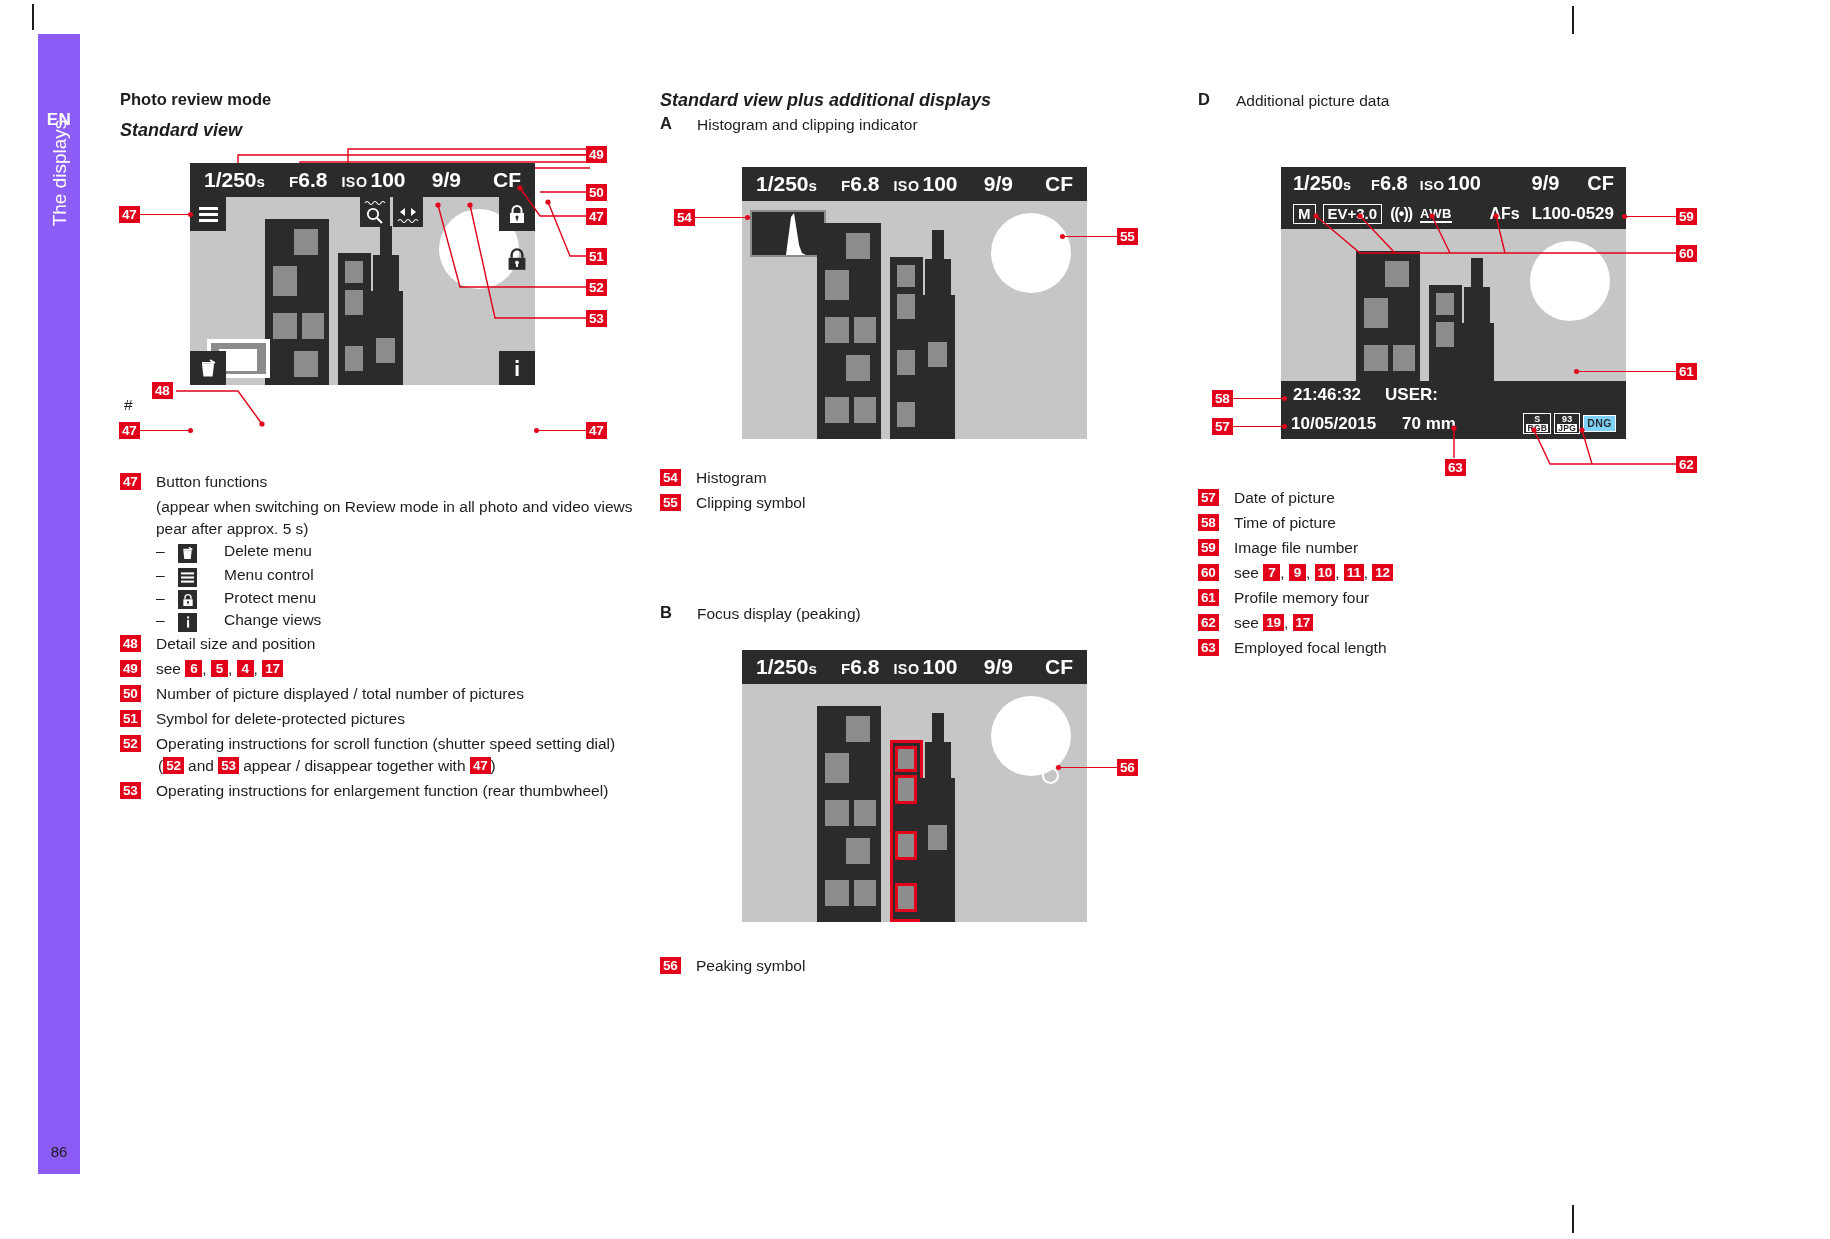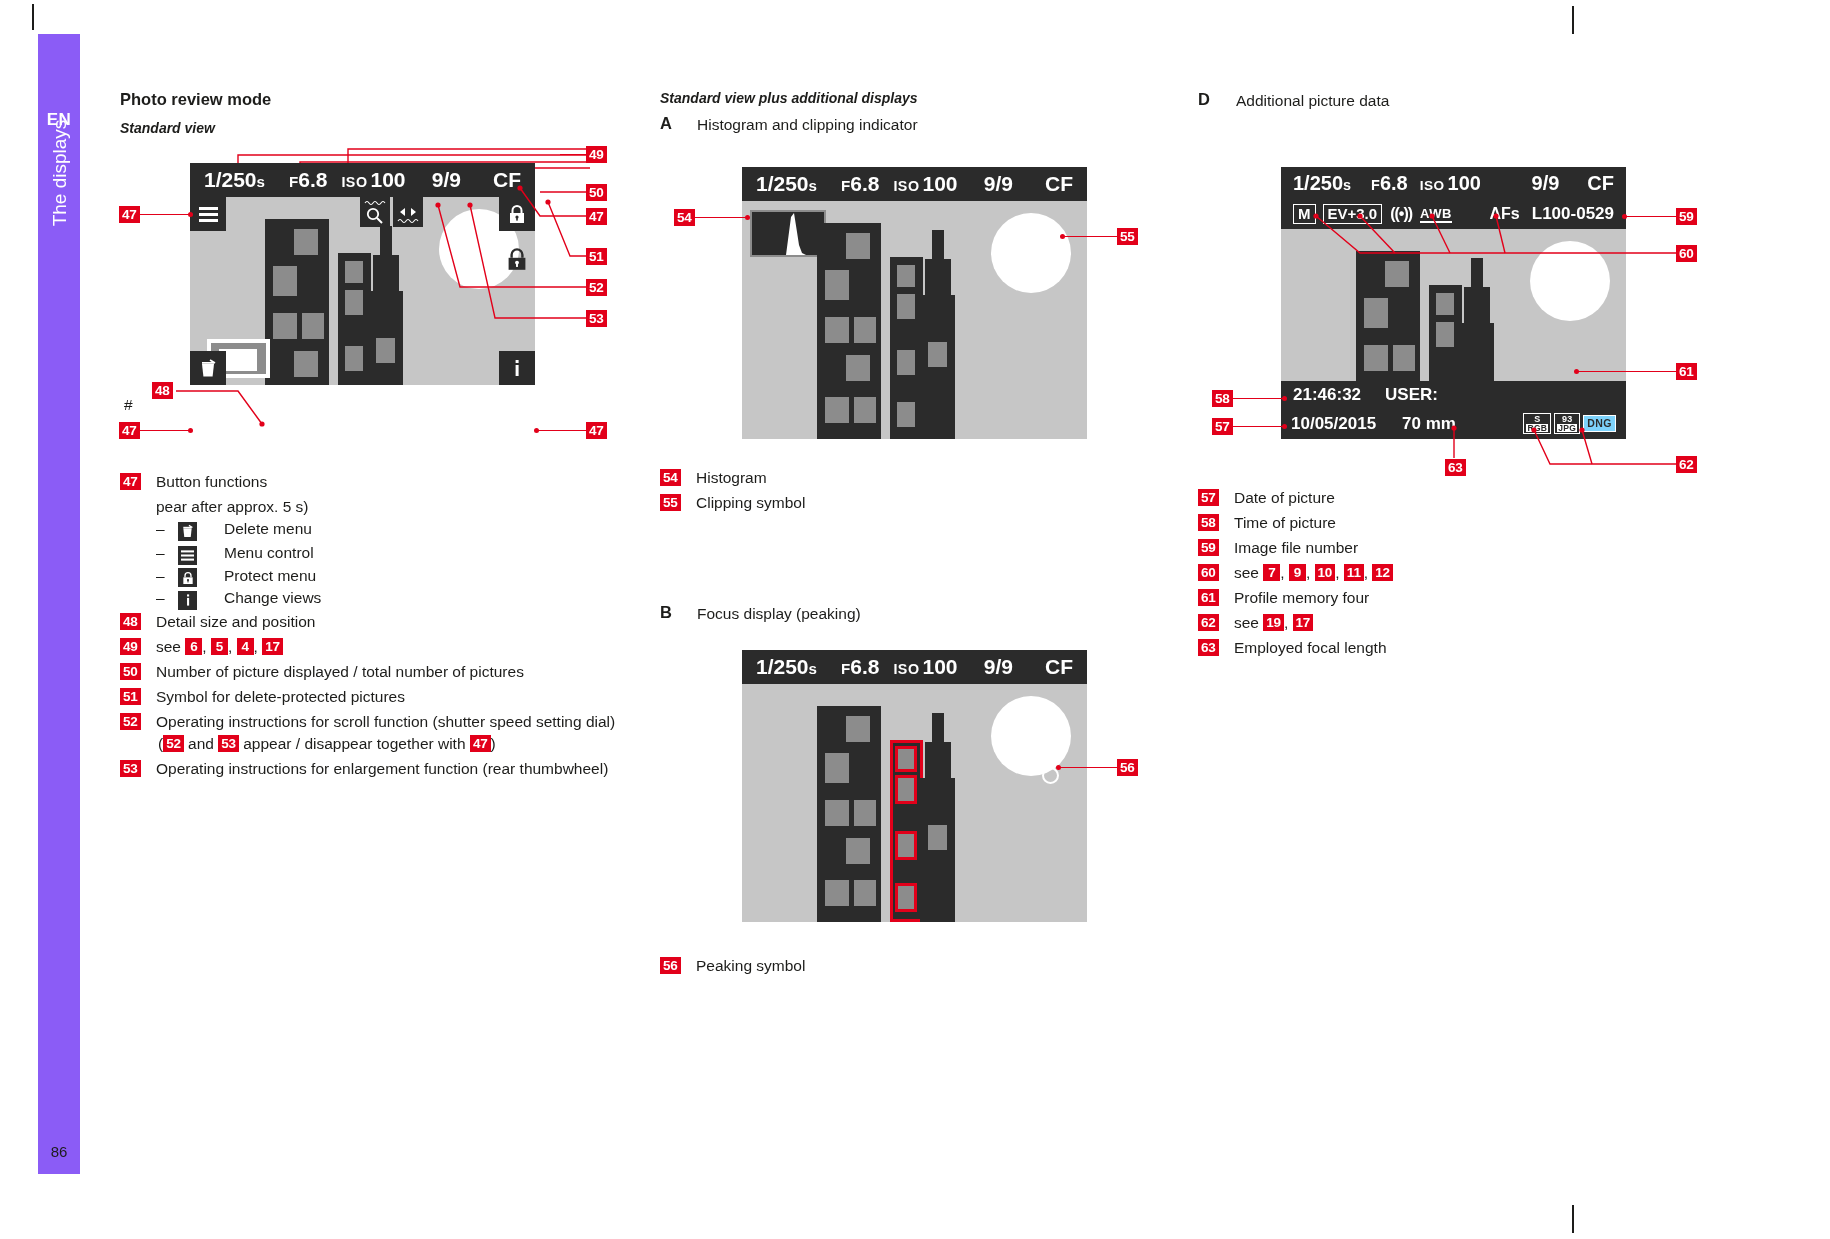--- a/index.html
+++ b/index.html
@@ -36,21 +36,21 @@
     display:flex; align-items:center; justify-content:center;
     font-size:19px; color:#ffffff; white-space:nowrap;
   }
   .sidebar .pageno {
     position:absolute; bottom:14px; left:0; width:42px;
     text-align:center; font-size:15px; color:#1d1d1b;
   }
 
   
   .h-bold { font-size:16.5px; font-weight:bold; }
-  .h-bolditalic { font-size:14px; font-weight:bold; font-style:italic; }
+  .h-bolditalic { font-size:18px; font-weight:bold; font-style:italic; }
   .body-t { font-size:15.5px; line-height:22px; }
 
   
   .badge {
     display:inline-block;
     background:#e2001a; color:#ffffff;
     font-size:13.5px; font-weight:bold;
     line-height:17px; height:17px;
     padding:0 3px; min-width:17px;
     text-align:center; vertical-align:1px;
@@ -293,20 +293,21 @@
 
 <div class="badge std" style="left:586px;top:422px;">47</div>
 <div class="lead" style="left:538px;top:430px;width:48px;height:1.4px;"></div>
 <div class="leaddot" style="left:534px;top:428px;"></div>
 
 <div class="legend" style="left:120px;top:471px;width:520px;">
   <div class="row">
     <div class="bno"><span class="badge">47</span></div>
     <div class="txt">Button functions</div>
   </div>
+  <div class="indent">(appear when switching on Review mode in all photo and video views</div>
   <div class="indent">pear after approx. 5 s)</div>
 
   <div class="sub">
     <span class="dash">–</span>
     <span class="ico"><span class="chip">
       <svg width="13" height="14" viewBox="0 0 18 20">
             <path d="M3 6 h12 l-1.4 12.5 h-9.2 Z" fill="#fff"></path>
             <path d="M11 2 L16 5" stroke="#fff" stroke-width="1.8"></path>
             <rect x="3" y="4" width="12" height="1.8" fill="#fff"></rect>
           </svg>

